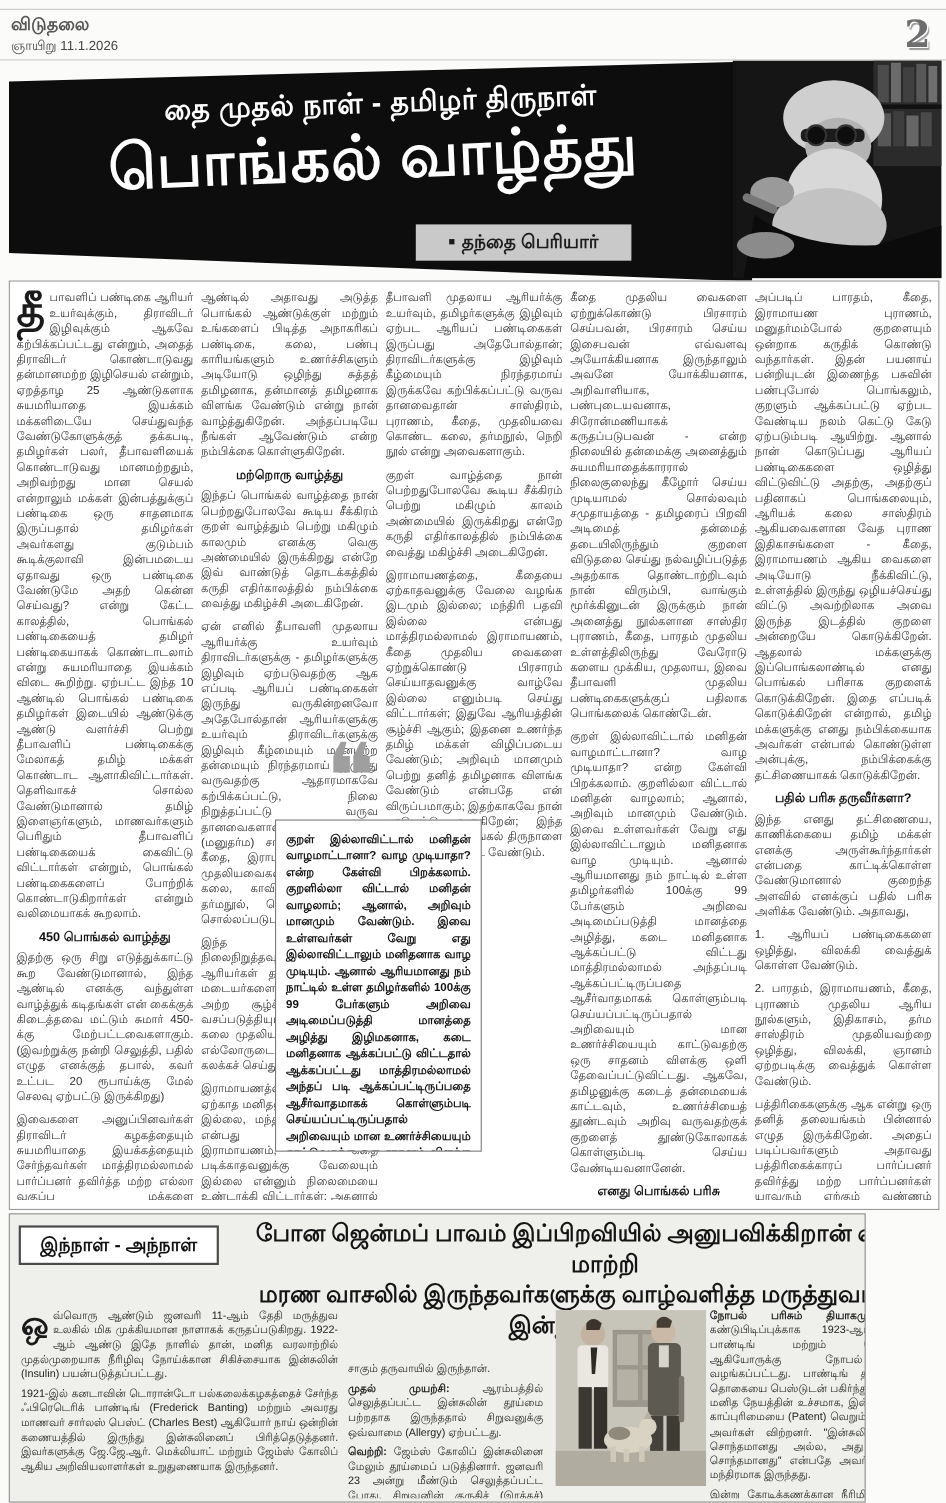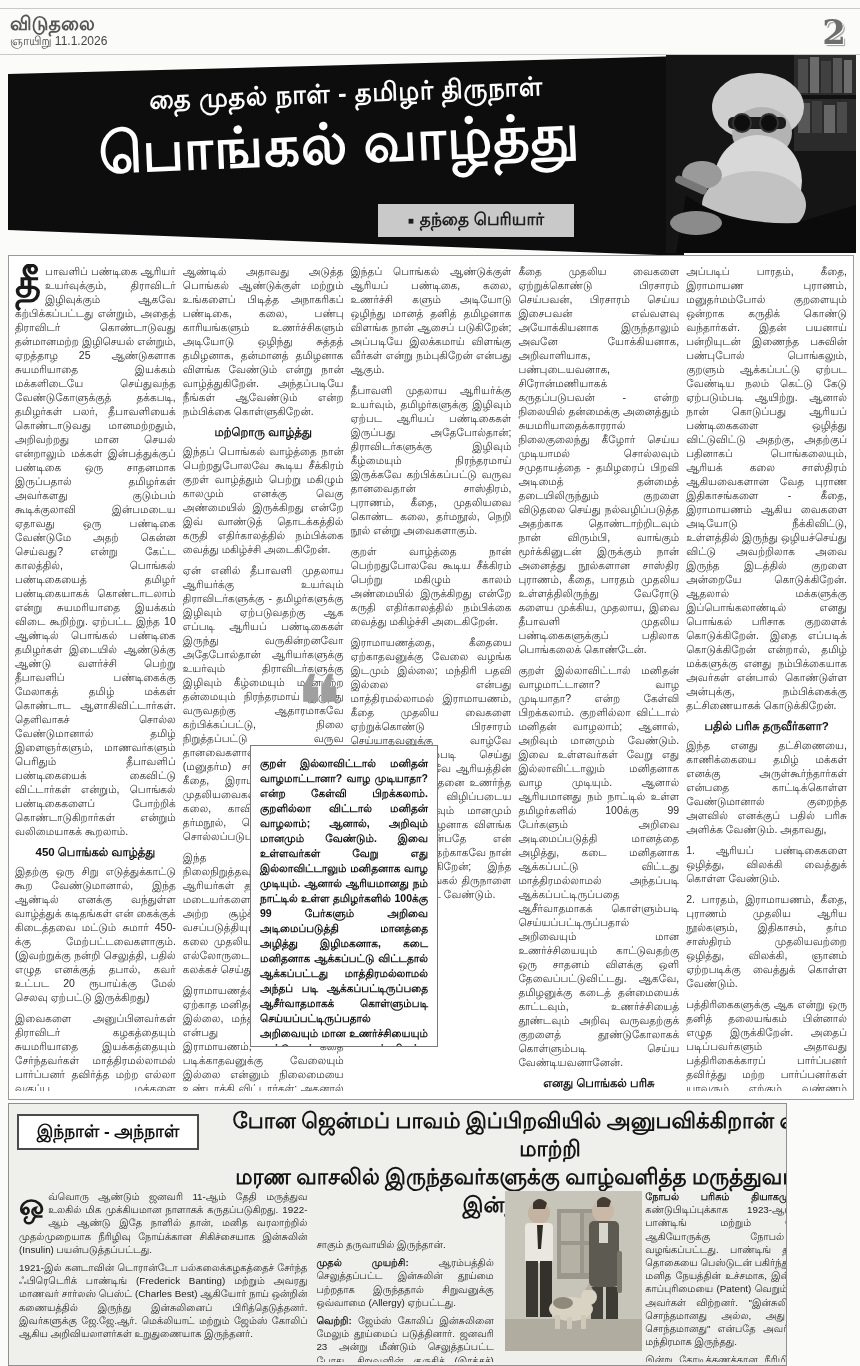--- a/index.html
+++ b/index.html
@@ -1,21 +1,21 @@
 <!DOCTYPE html>
 <html><head>
 <meta charset="utf-8">
 <style>
   * { margin:0; padding:0; box-sizing:border-box; }
   html,body { width:860px; height:1366px; overflow:hidden; background:#fbfbf9;
     font-family:"Liberation Sans","DejaVu Sans",sans-serif; color:#222; }
   .hairline { position:absolute; left:0; width:860px; border-top:1px solid #c9c9c6; }
 
   
-  .paper-name { position:absolute; left:10px; top:13px; font-size:19px; font-weight:bold; color:#555; }
+  .paper-name { position:absolute; left:10px; top:13px; font-size:16px; font-weight:bold; color:#555; }
   .date-line  { position:absolute; left:10px; top:34px; font-size:12px; color:#444; }
   .page-num   { position:absolute; right:14px; top:12px; font-family:"DejaVu Serif",serif;
     font-size:34px; font-weight:bold; color:#6e6e6e; text-shadow:1px 1px 0 #fff,2px 2px 1px #9a9a9a; }
 
   
   .banner { position:absolute; left:8px; top:56px; width:676px; height:200px; background:#0d0d0d;
     clip-path:polygon(0 9%,100% 0,100% 100%,0 87%); }
   .banner-kicker { position:absolute; left:8%; top:22px; width:84%; text-align:center;
     color:#fff; font-weight:bold; font-size:26px; transform:rotate(-2deg); letter-spacing:.5px; }
   .banner-title { position:absolute; left:1%; top:56px; width:96%; text-align:center;
@@ -123,21 +123,20 @@
       </div>
       <div class="col">
         <p>ஆண்டில் அதாவது அடுத்த பொங்கல் ஆண்டுக்குள் மற்றும் உங்களைப் பிடித்த அநாகரிகப் பண்டிகை, கலை, பண்பு காரியங்களும் உணர்ச்சிகளும் அடியோடு ஒழிந்து சுத்தத் தமிழனாக, தன்மானத் தமிழனாக விளங்க வேண்டும் என்று நான் வாழ்த்துகிறேன். அந்தப்படியே நீங்கள் ஆவேண்டும் என்ற நம்பிக்கை கொள்ளுகிறேன்.</p>
         <div class="subhead">மற்றொரு வாழ்த்து</div>
         <p>இந்தப் பொங்கல் வாழ்த்தை நான் பெற்றதுபோலவே கூடிய சீக்கிரம் குறள் வாழ்த்தும் பெற்று மகிழும் காலமும் எனக்கு வெகு அண்மையில் இருக்கிறது என்றே இவ் வாண்டுத் தொடக்கத்தில் கருதி எதிர்காலத்தில் நம்பிக்கை வைத்து மகிழ்ச்சி அடைகிறேன்.</p>
         <p>ஏன் எனில் தீபாவளி முதலாய ஆரியர்க்கு உயர்வும் திராவிடர்களுக்கு - தமிழர்களுக்கு இழிவும் ஏற்படுவதற்கு ஆக எப்படி ஆரியப் பண்டிகைகள் இருந்து வருகின்றனவோ அதேபோல்தான் ஆரியர்களுக்கு உயர்வும் திராவிடர்களுக்கு இழிவும் கீழ்மையும் மானமற்ற தன்மையும் நிரந்தரமாய் இருந்து வருவதற்கு ஆதாரமாகவே கற்பிக்கப்பட்டு, நிலை நிறுத்தப்பட்டு வருவ தானவைகளான வேதம், (மனுதர்ம) சாஸ்திரம், புராணம், கீதை, இராமாயணம், பாரதம் முதலியவைகளைக் கொண்ட கலை, காவியம், இலக்கியம், தர்மநூல், நெறி நூல் என்று சொல்லப்படுபவைகளாகும்.</p>
         <p>இந்த ஆதாரங்களை நிலைநிறுத்தவும் பரப்பவும் ஆரியர்கள் தன்மானமற்ற தமிழ் மடையர்களையும் பலரை மானம் அற்ற சூழ்ச்சிகளால் தங்கள் வசப்படுத்தியும், சட்டம், கல்வி, கலை முதலியவை மூலம் மக்கள் எல்லோருடைய இரத்தத்திலும் கலக்கச் செய்து விட்டார்கள்.</p>
         <p>இராமாயணத்தை, கீதையை ஏற்காத மனிதனுக்கு ஜட்ஜூ பதவி இல்லை, மந்திரி பதவி இல்லை என்பது மாத்திரமல்லாமல் இராமாயணம், கீதை படிக்காதவனுக்கு வேலையும் இல்லை என்னும் நிலைமையை உண்டாக்கி விட்டார்கள்; அதனால் தமிழ் மக்கள் அவற்றை ஏற்றுக்கொள்ள வேண்டிய கட்டாயம் ஏற்பட்டது.</p>
       </div>
       <div class="col">
-        <p>இந்தப் பொங்கல் ஆண்டுக்குள் ஆரியப் பண்டிகை, கலை, உணர்ச்சி களும் அடியோடு ஒழிந்து மானத் தனித் தமிழனாக விளங்க நான் ஆசைப் படுகிறேன்; அப்படியே இலக்கமாய் விளங்கு வீர்கள் என்று நம்புகிறேன் என்பது ஆகும்.</p>
         <p>தீபாவளி முதலாய ஆரியர்க்கு உயர்வும், தமிழர்களுக்கு இழிவும் ஏற்பட ஆரியப் பண்டிகைகள் இருப்பது அதேபோல்தான்; திராவிடர்களுக்கு இழிவும் கீழ்மையும் நிரந்தரமாய் இருக்கவே கற்பிக்கப்பட்டு வருவ தானவைதான் சாஸ்திரம், புராணம், கீதை, முதலியவை கொண்ட கலை, தர்மநூல், நெறி நூல் என்று அவைகளாகும்.</p>
         <p>குறள் வாழ்த்தை நான் பெற்றதுபோலவே கூடிய சீக்கிரம் பெற்று மகிழும் காலம் அண்மையில் இருக்கிறது என்றே கருதி எதிர்காலத்தில் நம்பிக்கை வைத்து மகிழ்ச்சி அடைகிறேன்.</p>
         <p>இராமாயணத்தை, கீதையை ஏற்காதவனுக்கு வேலை வழங்க இடமும் இல்லை; மந்திரி பதவி இல்லை என்பது மாத்திரமல்லாமல் இராமாயணம், கீதை முதலிய வைகளை ஏற்றுக்கொண்டு பிரசாரம் செய்யாதவனுக்கு வாழ்வே இல்லை எனும்படி செய்து விட்டார்கள்; இதுவே ஆரியத்தின் சூழ்ச்சி ஆகும்; இதனை உணர்ந்த தமிழ் மக்கள் விழிப்படைய வேண்டும்; அறிவும் மானமும் பெற்று தனித் தமிழனாக விளங்க வேண்டும் என்பதே என் விருப்பமாகும்; இதற்காகவே நான் பாடுபட்டு வருகிறேன்; இந்த உணர்வுடன் பொங்கல் திருநாளை மக்கள் கொண்டாட வேண்டும்.</p>
       </div>
       <div class="col">
         <p>கீதை முதலிய வைகளை ஏற்றுக்கொண்டு பிரசாரம் செய்பவன், பிரசாரம் செய்ய இசைபவன் எவ்வளவு அயோக்கியனாக இருந்தாலும் அவனே யோக்கியனாக, அறிவாளியாக, பண்புடையவனாக, சிரோன்மணியாகக் கருதப்படுபவன் - என்ற நிலையில் தன்மைக்கு அனைத்தும் சுயமரியாதைக்காரரால் நிலைகுலைந்து கீழோர் செய்ய முடியாமல் சொல்லவும் சமுதாயத்தை - தமிழரைப் பிறவி அடிமைத் தன்மைத் தடையிலிருந்தும் குறளை விடுதலை செய்து நல்வழிப்படுத்த அதற்காக தொண்டாற்றிடவும் நான் விரும்பி, வாங்கும் மூர்க்கினுடன் இருக்கும் நான் அனைத்து நூல்களான சாஸ்திர புராணம், கீதை, பாரதம் முதலிய உள்ளத்திலிருந்து வேரோடு களைய முக்கிய, முதலாய, இவை தீபாவளி முதலிய பண்டிகைகளுக்குப் பதிலாக பொங்கலைக் கொண்டேன்.</p>
         <p>குறள் இல்லாவிட்டால் மனிதன் வாழமாட்டானா? வாழ முடியாதா? என்ற கேள்வி பிறக்கலாம். குறளில்லா விட்டால் மனிதன் வாழலாம்; ஆனால், அறிவும் மானமும் வேண்டும். இவை உள்ளவர்கள் வேறு எது இல்லாவிட்டாலும் மனிதனாக வாழ முடியும். ஆனால் ஆரியமானது நம் நாட்டில் உள்ள தமிழர்களில் 100க்கு 99 பேர்களும் அறிவை அடிமைப்படுத்தி மானத்தை அழித்து, கடை மனிதனாக ஆக்கப்பட்டு விட்டது மாத்திரமல்லாமல் அந்தப்படி ஆக்கப்பட்டிருப்பதை ஆசீர்வாதமாகக் கொள்ளும்படி செய்யப்பட்டிருப்பதால் அறிவையும் மான உணர்ச்சியையும் காட்டுவதற்கு ஒரு சாதனம் விளக்கு ஒளி தேவைப்பட்டுவிட்டது. ஆகவே, தமிழனுக்கு கடைத் தன்மையைக் காட்டவும், உணர்ச்சியைத் தூண்டவும் அறிவு வருவதற்குக் குறளைத் தூண்டுகோலாகக் கொள்ளும்படி செய்ய வேண்டியவனானேன்.</p>
         <div class="subhead">எனது பொங்கல் பரிசு</div>
       </div>
       <div class="col">

